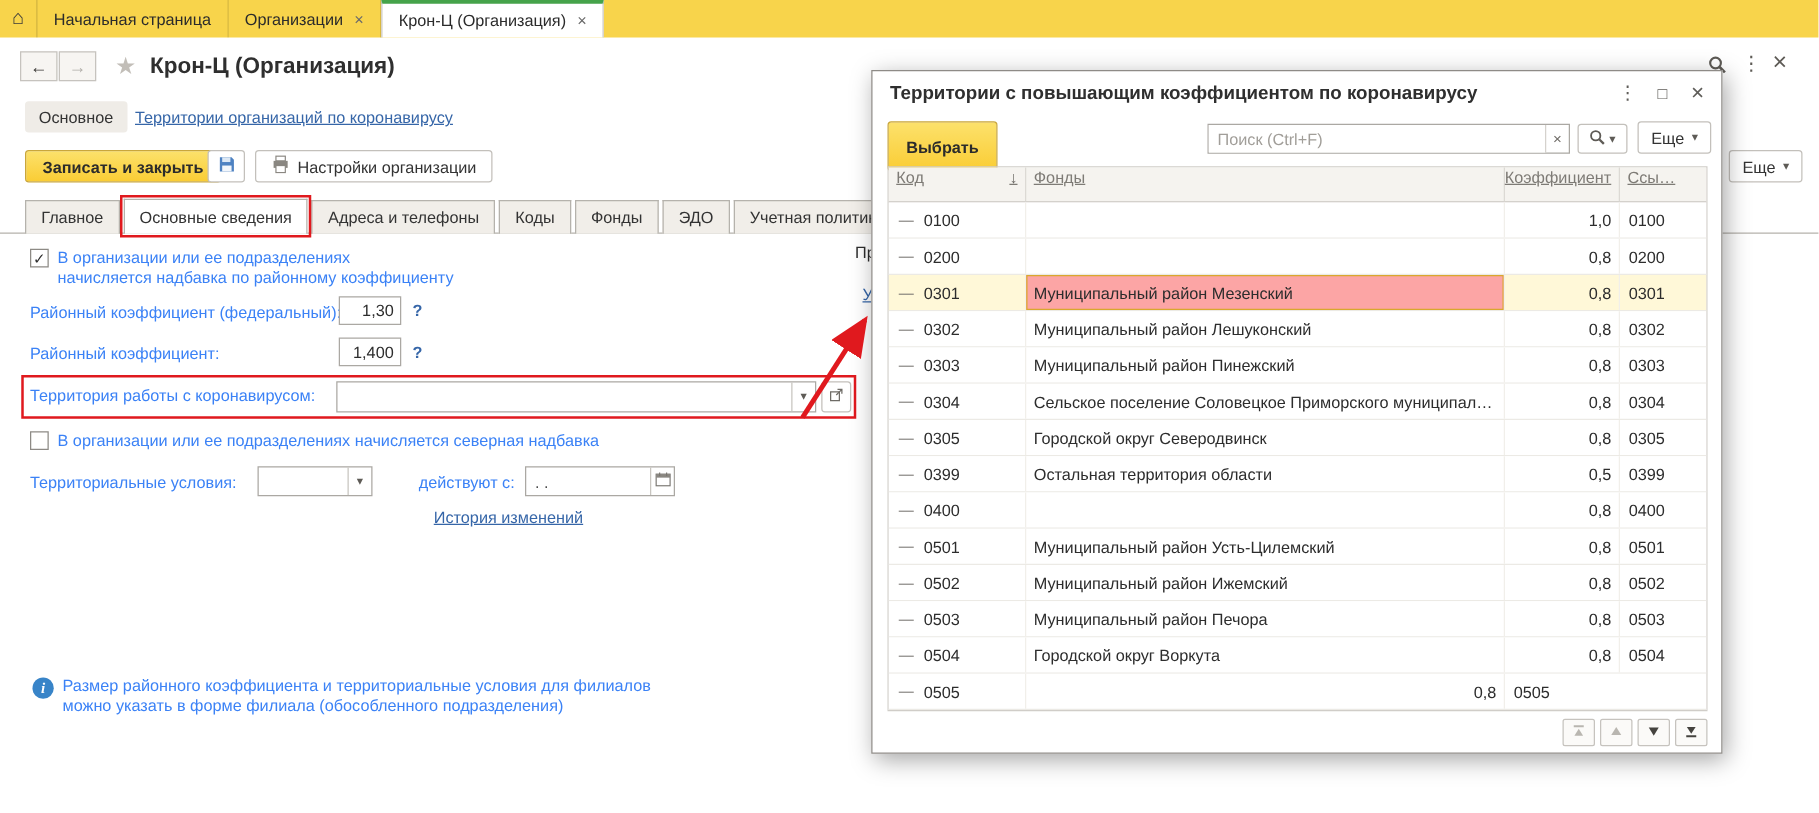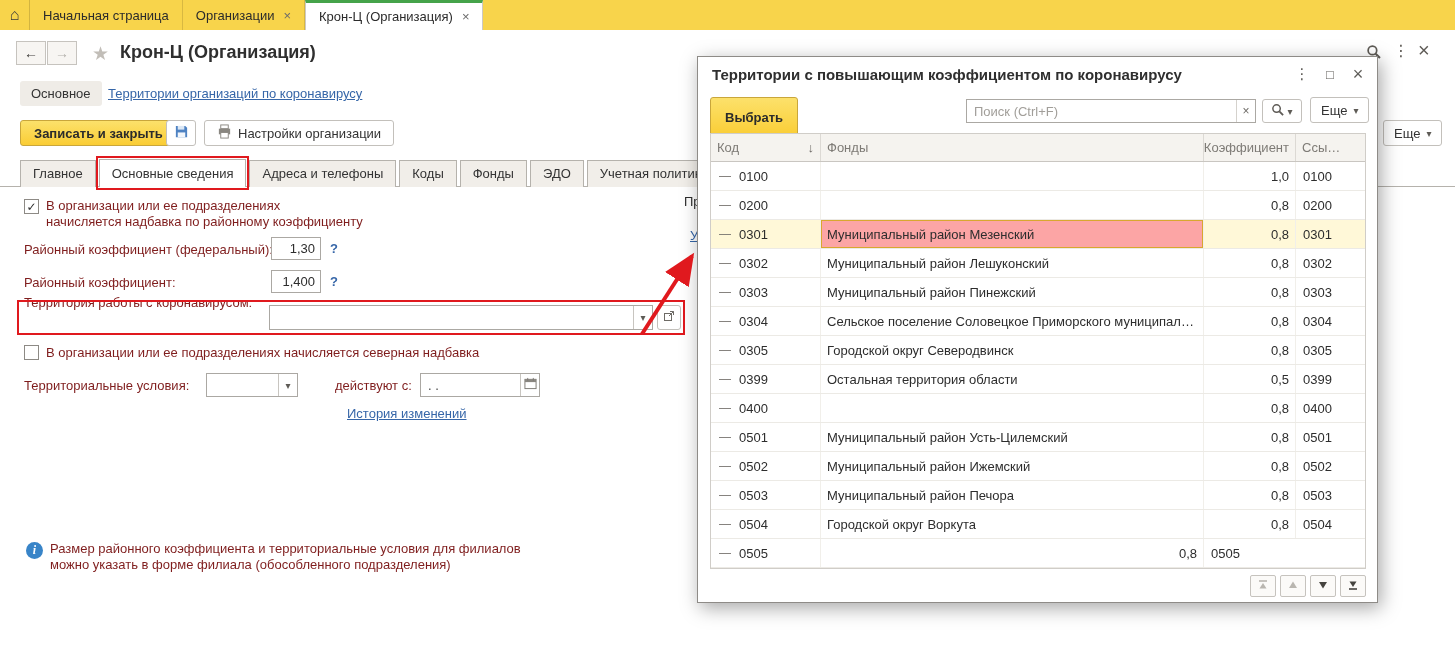--- a/index.html
+++ b/index.html
@@ -31,21 +31,21 @@
 
   
   .tabstrip-line { position:absolute; left:0; top:186px; width:1455px; border-top:1px solid #b5b2ac; }
   .tabstrip { position:absolute; left:20px; top:159px; height:28px; display:flex; align-items:flex-end; gap:3px; }
   .ftab { height:27px; line-height:25px; padding:0 12px; background:#f1eee9; border:1px solid #b5b2ac; border-bottom:none; cursor:pointer; white-space:nowrap; color:#333; }
   .ftab.active { background:#fff; height:28px; line-height:27px; z-index:2; position:relative; }
   .ftab.annotated { outline:2px solid #e0191e; outline-offset:1px; }
 
   
   .cbx { position:absolute; width:15px; height:15px; border:1px solid #8d8a85; background:#fff; display:flex; align-items:center; justify-content:center; font-size:12px; color:#2e2e2e; cursor:pointer; }
-  .field-label { position:absolute; color:#7f1d1d; white-space:nowrap; }
+  .field-label { position:absolute; color:#3b82f6; white-space:nowrap; }
   .tinput { position:absolute; border:1px solid #aba8a3; background:#fff; display:flex; align-items:center; }
   .tinput .num { width:100%; text-align:right; padding-right:5px; }
   .combo-caret-seg { margin-left:auto; width:19px; align-self:stretch; border-left:1px solid #c8c5c0; display:flex; align-items:center; justify-content:center; cursor:pointer; }
   .qmark { position:absolute; color:#3666a8; font-weight:bold; cursor:pointer; }
   .link { color:#3666a8; text-decoration:underline; cursor:pointer; }
   .info-circle { position:absolute; width:17px; height:17px; border-radius:50%; background:#3884c8; color:#fff; display:flex; align-items:center; justify-content:center; font-family:"Liberation Serif",serif; font-style:italic; font-weight:bold; font-size:12px; }
 
   
   .anno-rect { position:absolute; border:2px solid #e0191e; z-index:6; pointer-events:none; }
   .anno-arrow { position:absolute; left:632px; top:242px; z-index:30; pointer-events:none; }
@@ -56,21 +56,21 @@
   .popup-title { position:absolute; left:14px; top:9px; font-size:15px; font-weight:bold; color:#2f2f2f; white-space:nowrap; }
   .popup-winicon { position:absolute; top:7px; width:20px; height:20px; display:flex; align-items:center; justify-content:center; color:#5f5d59; cursor:pointer; }
   .search-wrap { position:absolute; left:268px; top:42px; width:290px; height:24px; border:1px solid #aba8a3; display:flex; align-items:stretch; }
   .search-wrap input { flex:1; border:none; outline:none; padding:0 7px; font:inherit; color:#0369a1; }
   .search-wrap input::placeholder { color:#a19e99; }
   .search-clear { width:19px; border-left:1px solid #d5d2cd; display:flex; align-items:center; justify-content:center; color:#6e6b66; cursor:pointer; font-size:12px; }
 
   .ttable { position:absolute; left:12px; top:76px; width:656px; border:1px solid #d0cdc8; }
   .thead, .trow { display:grid; grid-template-columns:110px 383px 92px 71px; }
   .thead { background:#f5f3ef; border-bottom:1px solid #c9c6c1; height:28px; }
-  .thead > div { display:flex; align-items:center; padding:0 6px; color:#7e7b76; border-right:1px solid #dcd9d4; }
+  .thead > div { display:flex; align-items:flex-start; padding:0 6px; color:#7e7b76; border-right:1px solid #dcd9d4;text-decoration:underline; }
   .thead > div:last-child { border-right:none; }
   .th-code { justify-content:space-between; }
   .th-coef { justify-content:flex-end; }
   .trow { height:29px; border-bottom:1px solid #eceae5; cursor:pointer; background:#fff; }
   .trow > div { display:flex; align-items:center; height:100%; border-right:1px solid #f1efea; overflow:hidden; white-space:nowrap; }
   .trow > div:last-child { border-right:none; }
   .c-code { padding-left:8px; gap:8px; }
   .marker { color:#76736e; font-size:12px; }
   .c-district { padding:0 6px; }
   .c-coef { justify-content:flex-end; padding-right:6px;text-align:center; }
@@ -172,21 +172,21 @@
     <span class="num">1,30</span>
   </div>
   <div class="qmark" style="left:330px; top:241px;">?</div>
 
   <div class="field-label" style="left:24px; top:275px;">Районный коэффициент:</div>
   <div class="tinput" style="left:271px; top:270px; width:50px; height:23px;">
     <span class="num">1,400</span>
   </div>
   <div class="qmark" style="left:330px; top:274px;">?</div>
 
-  <div class="field-label" style="left:24px; top:295px;">Территория работы с коронавирусом:</div>
+  <div class="field-label" style="left:24px; top:309px;">Территория работы с коронавирусом:</div>
   <div class="tinput" style="left:269px; top:305px; width:384px; height:25px;">
     <span class="combo-caret-seg">
         <span class="caret">▾</span>
       </span>
   </div>
   <div class="btn abs" style="left:657px; top:305px; width:24px; height:25px;">
     <span>
       <svg width="12" height="12" viewBox="0 0 12 12">
           <rect x="1.5" y="3.5" width="7" height="7" fill="none" stroke="#6e6b66"></rect>
           <path d="M6 6L10.5 1.5M7 1.5h3.5V5" fill="none" stroke="#6e6b66"></path>

